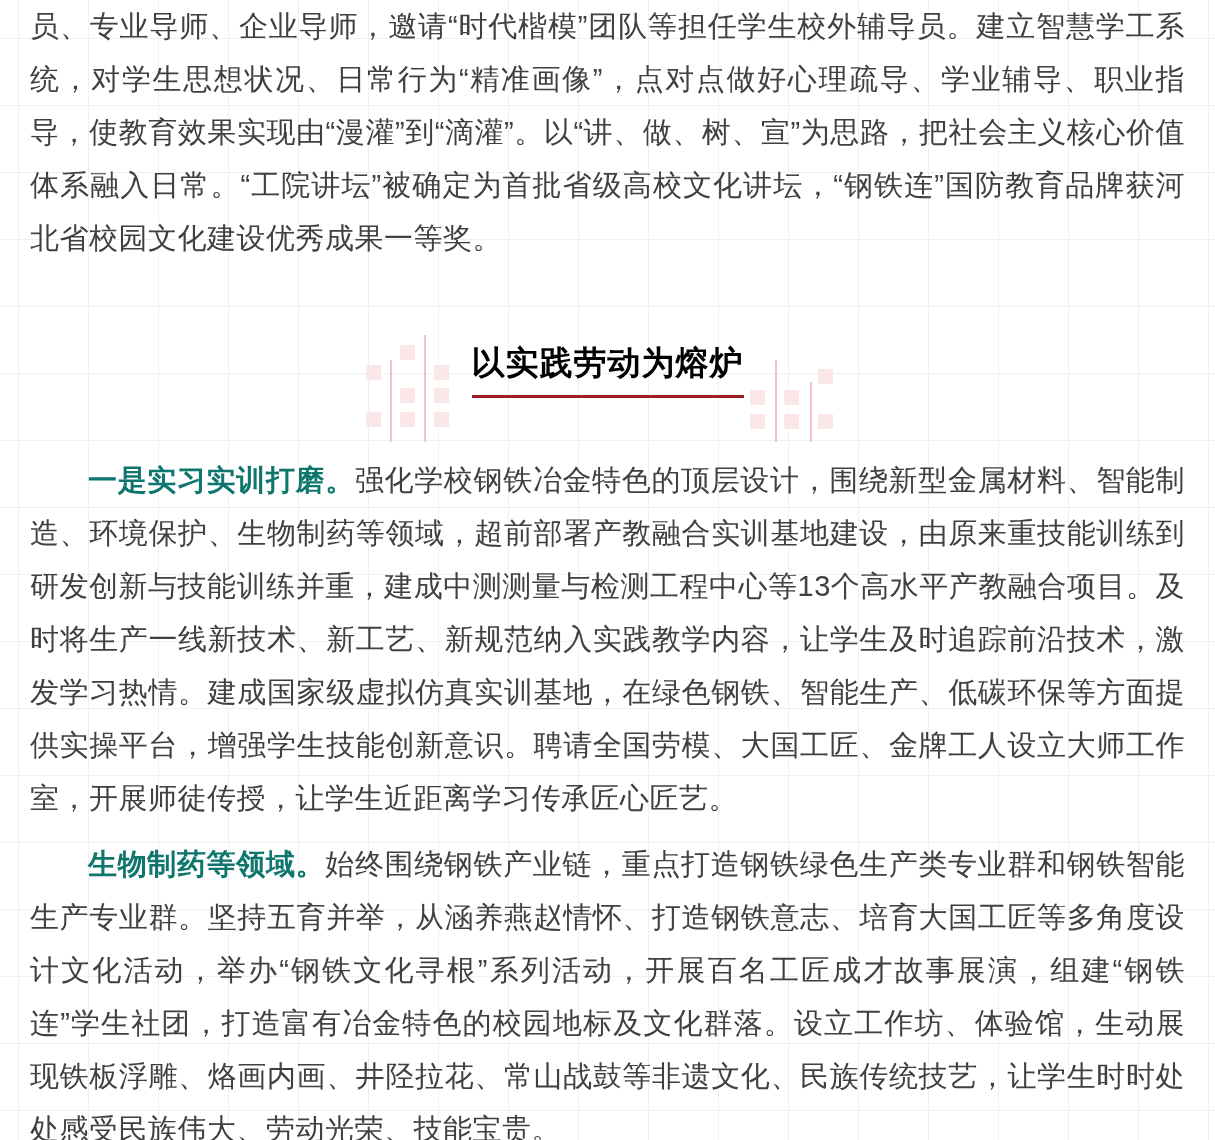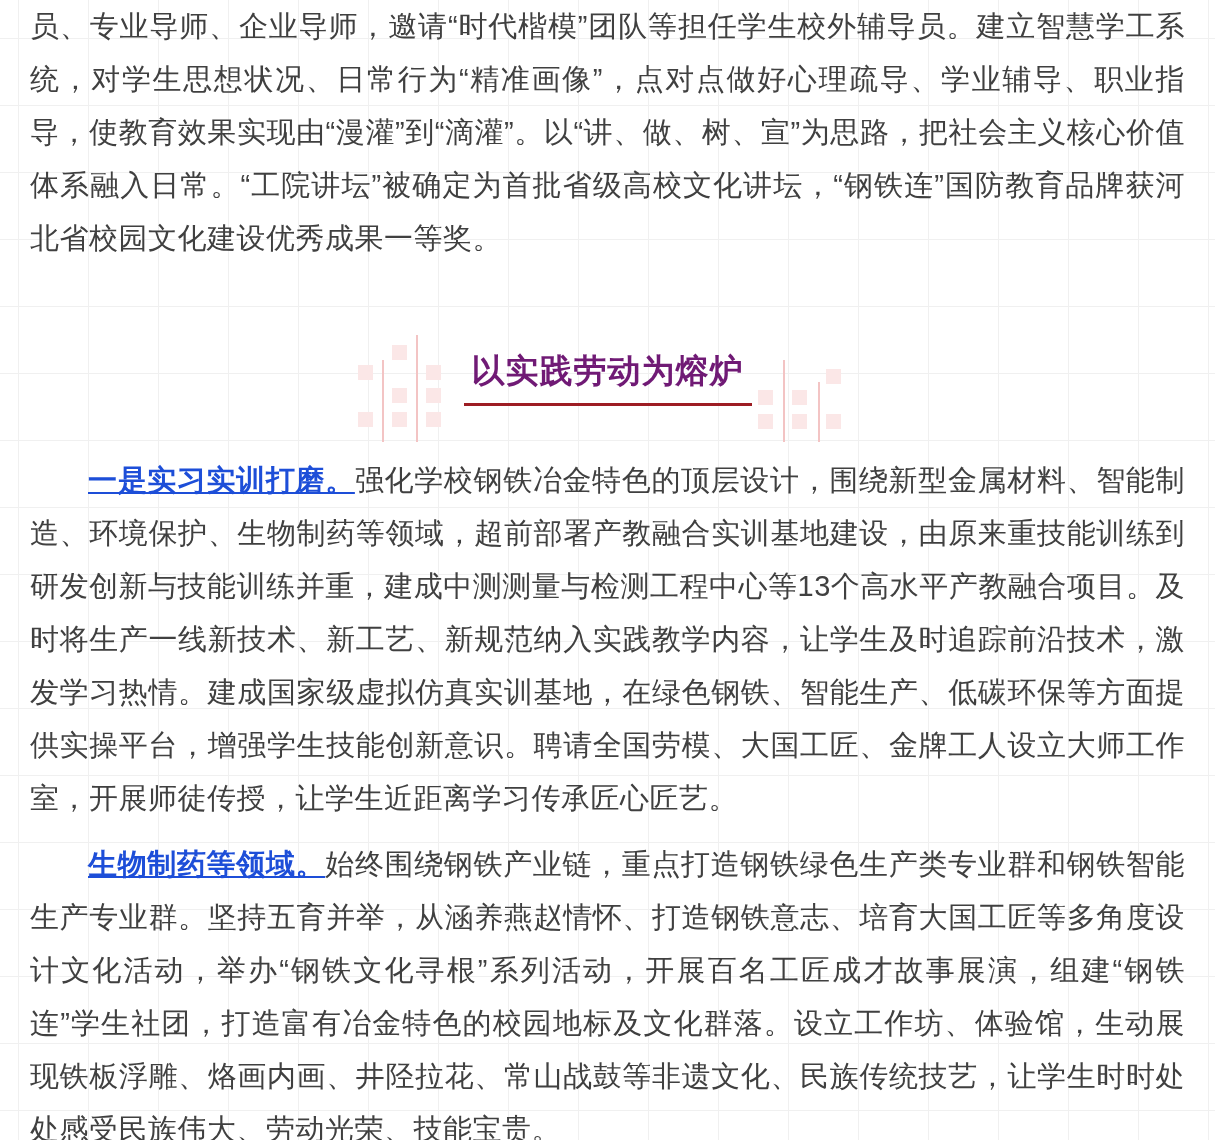--- a/index.html
+++ b/index.html
@@ -16,43 +16,43 @@
   .page{width:1155px;margin:0 auto;padding:0;}
   .para{
     margin:0;
     font-size:29px;
     line-height:53px;
     color:#404040;
     text-align:justify;
     letter-spacing:0.5px;
   }
   .para.first{}
-  .lead{color:#1d4ed8;font-weight:bold;text-decoration:underline;}
+  .lead{color:#0f766e;font-weight:bold;}
   .indent{text-indent:2em;}
   .p2{margin-top:12px;}
   .p3{margin-top:13px;}
 
   
   .title-section{
     margin-top:70px;
     display:flex;
     justify-content:center;
     align-items:flex-start;
     gap:6px;
   }
   .title-col{
     text-align:center;
     padding-top:8px;
   }
   .title-line{
-    margin:8px;
+    margin:0;
     font-size:33px;
     line-height:40px;
     font-weight:bold;
-    color:#701a75;
+    color:#000000;
     letter-spacing:1px;
     white-space:nowrap;
   }
   .title-divider{
     height:3px;
     background:#9d1d23;
     margin:12px 0 13px 0;
     border:none;
   }
   

